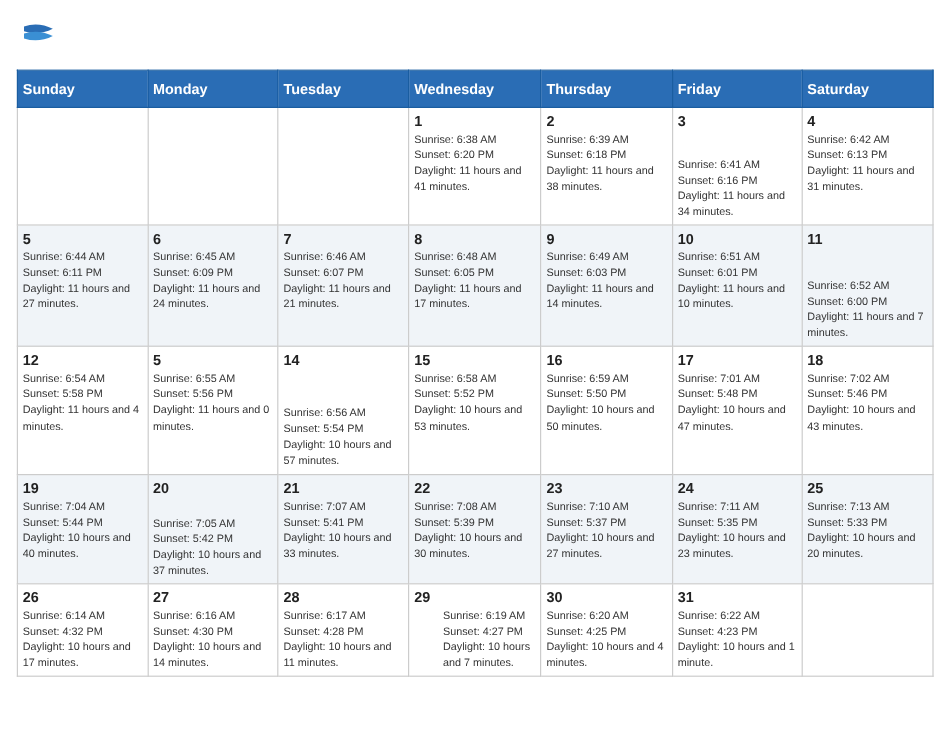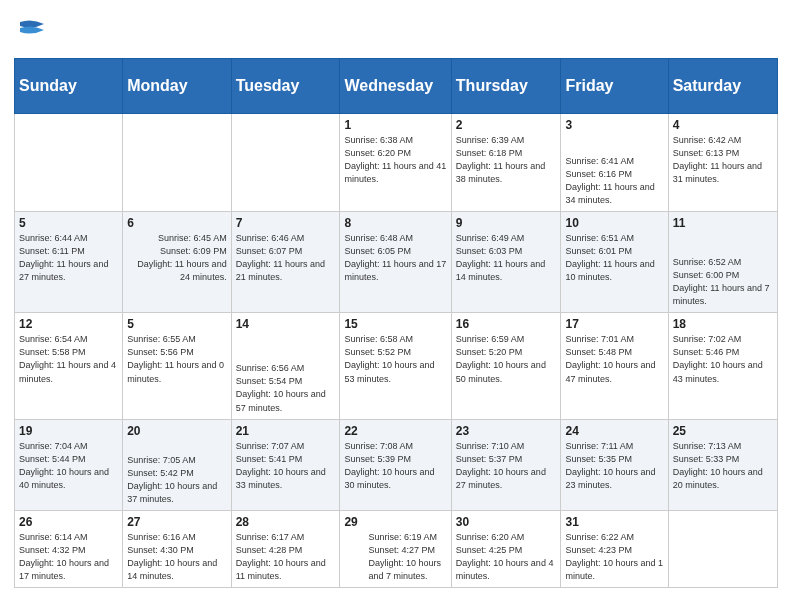--- a/index.html
+++ b/index.html
@@ -58,23 +58,23 @@
       font-size: 14px;
       color: #555;
     }
     .calendar {
       width: 100%;
       border-collapse: collapse;
     }
     .calendar th {
       background: #2a6db5;
       color: #fff;
-      font-size: 16px;
+      font-size: 12px;
       font-weight: bold;
-      padding: 18px 4px;
+      padding: 8px 4px;
       text-align: left;
       border: 1px solid #1a5da0;
     }
     .calendar td {
       vertical-align: top;
       font-size: 9.5px;
       color: #222;
       padding: 4px 4px;
       border: 1px solid #ccc;
       width: 113px;
@@ -166,21 +166,21 @@
         </tr>
         <tr>
           <td class="alt-row">
             <div class="day-number">5</div>
             <div class="day-info" style="white-space: pre-line;">Sunrise: 6:44 AM
 Sunset: 6:11 PM
 Daylight: 11 hours and 27 minutes.</div>
           </td>
           <td class="alt-row">
             <div class="day-number">6</div>
-            <div class="day-info" style="white-space: pre-line; text-align: right;">Sunrise: 6:45 AM
+            <div class="day-info" style="white-space: pre-line;">Sunrise: 6:45 AM
 Sunset: 6:09 PM
 Daylight: 11 hours and 24 minutes.</div>
           </td>
           <td class="alt-row">
             <div class="day-number">7</div>
             <div class="day-info" style="white-space: pre-line;">Sunrise: 6:46 AM
 Sunset: 6:07 PM
 Daylight: 11 hours and 21 minutes.</div>
           </td>
           <td class="alt-row">
@@ -229,21 +229,21 @@
           </td>
           <td>
             <div class="day-number">15</div>
             <div class="day-info" style="white-space: pre-line;">Sunrise: 6:58 AM
 Sunset: 5:52 PM
 Daylight: 10 hours and 53 minutes.</div>
           </td>
           <td>
             <div class="day-number">16</div>
             <div class="day-info" style="white-space: pre-line;">Sunrise: 6:59 AM
-Sunset: 5:20 PM
+Sunset: 5:50 PM
 Daylight: 10 hours and 50 minutes.</div>
           </td>
           <td>
             <div class="day-number">17</div>
             <div class="day-info" style="white-space: pre-line;">Sunrise: 7:01 AM
 Sunset: 5:48 PM
 Daylight: 10 hours and 47 minutes.</div>
           </td>
           <td>
             <div class="day-number">18</div>

